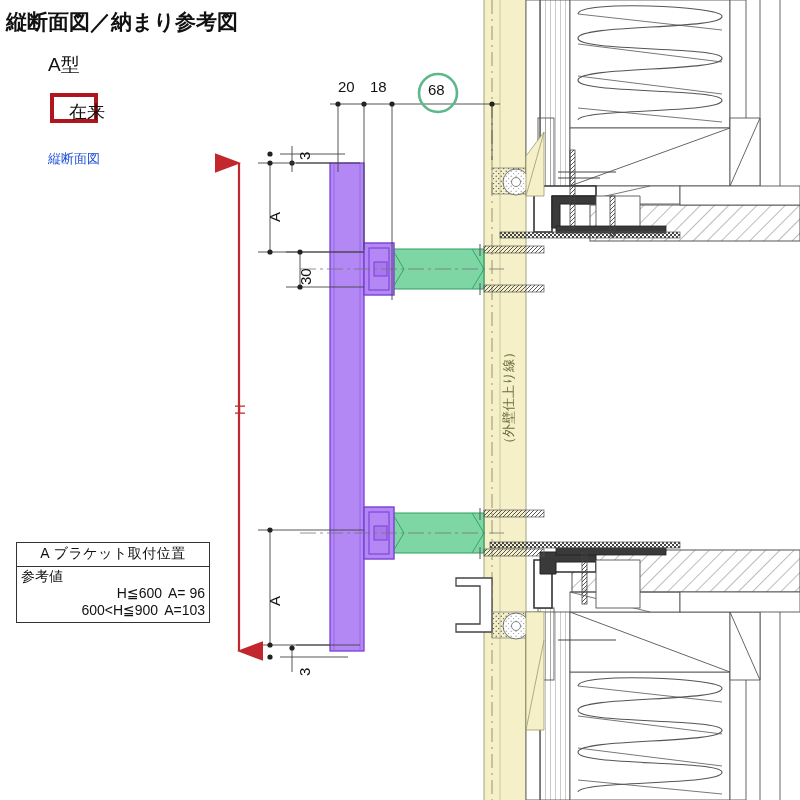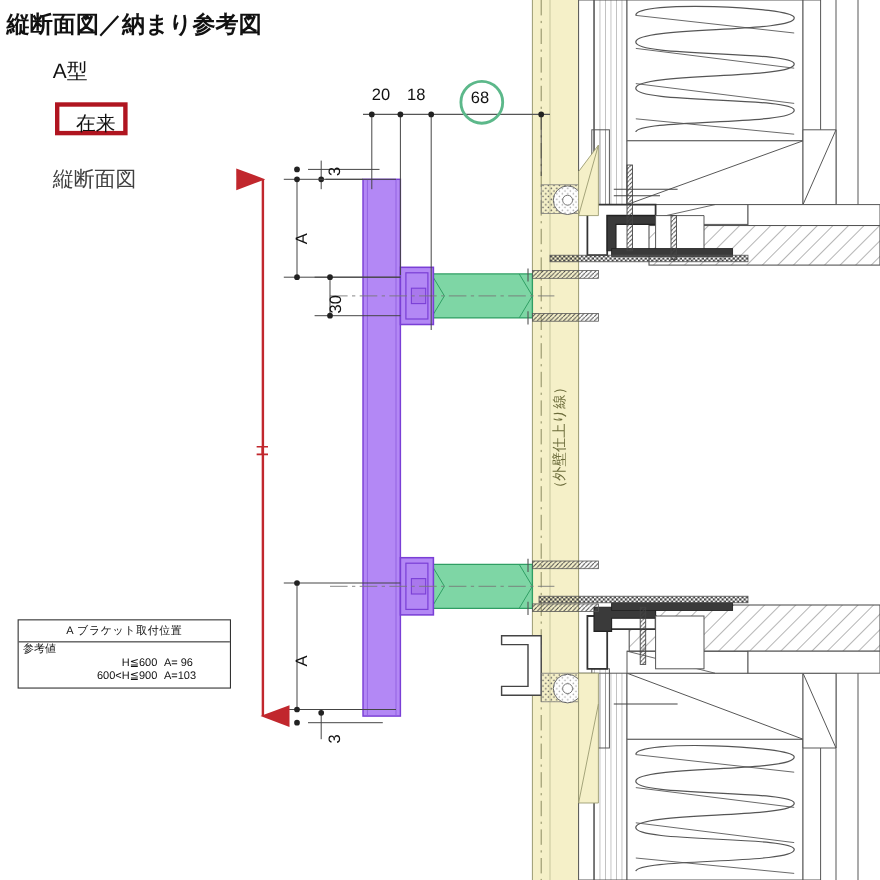--- a/index.html
+++ b/index.html
@@ -32,63 +32,63 @@
     white-space: nowrap;
   }
   #subtitle {
     left: 48px; top: 52px;
     font-size: 19px;
     color: #111;
     white-space: nowrap;
   }
   #tagbox {
     left: 50px; top: 93px;
-    width: 66px; height: 30px;
+    width: 48px; height: 30px;
     border: 4px solid #b01520;
     background: #ffffff;
     box-sizing: border-box;
   }
   #tagtext {
     left: 0; top: 0;
     width: 66px; height: 30px;
     display: flex; align-items: center; justify-content: center;
     font-size: 18px;
     color: #111;
     white-space: nowrap;
   }
   #viewname {
     left: 48px; top: 150px;
-    font-size: 19px;
-    color: #404040;
+    font-size: 13px;
+    color: #1d4ed8;
     white-space: nowrap;
   }
 
   
   #reftable {
     left: 16px; top: 542px;
     width: 194px;
     border: 1.3px solid #333;
     background: #fff;
     box-sizing: border-box;
-    font-size: 10px;
-    color: #111;
-    margin-top: 21px;
+    font-size: 14px;
+    color: #111;
   }
   #reftable .thead {
     border-bottom: 1.3px solid #333;
     text-align: center;
     padding: 2px 0 3px 0;
     white-space: nowrap;
     letter-spacing: 0.5px;
   }
   #reftable .tbody { padding: 1px 4px 3px 4px; }
   #reftable .r {
     display: flex;
     white-space: nowrap;
     line-height: 1.22;
+    justify-content: flex-end;
   }
   #reftable .r .c1 {
     flex: 0 0 122px;
     text-align: right;
     padding-right: 6px;
   }
   #reftable .r .c2 { flex: 0 0 auto; }
   #reftable .note { line-height: 1.22; }
 
   

